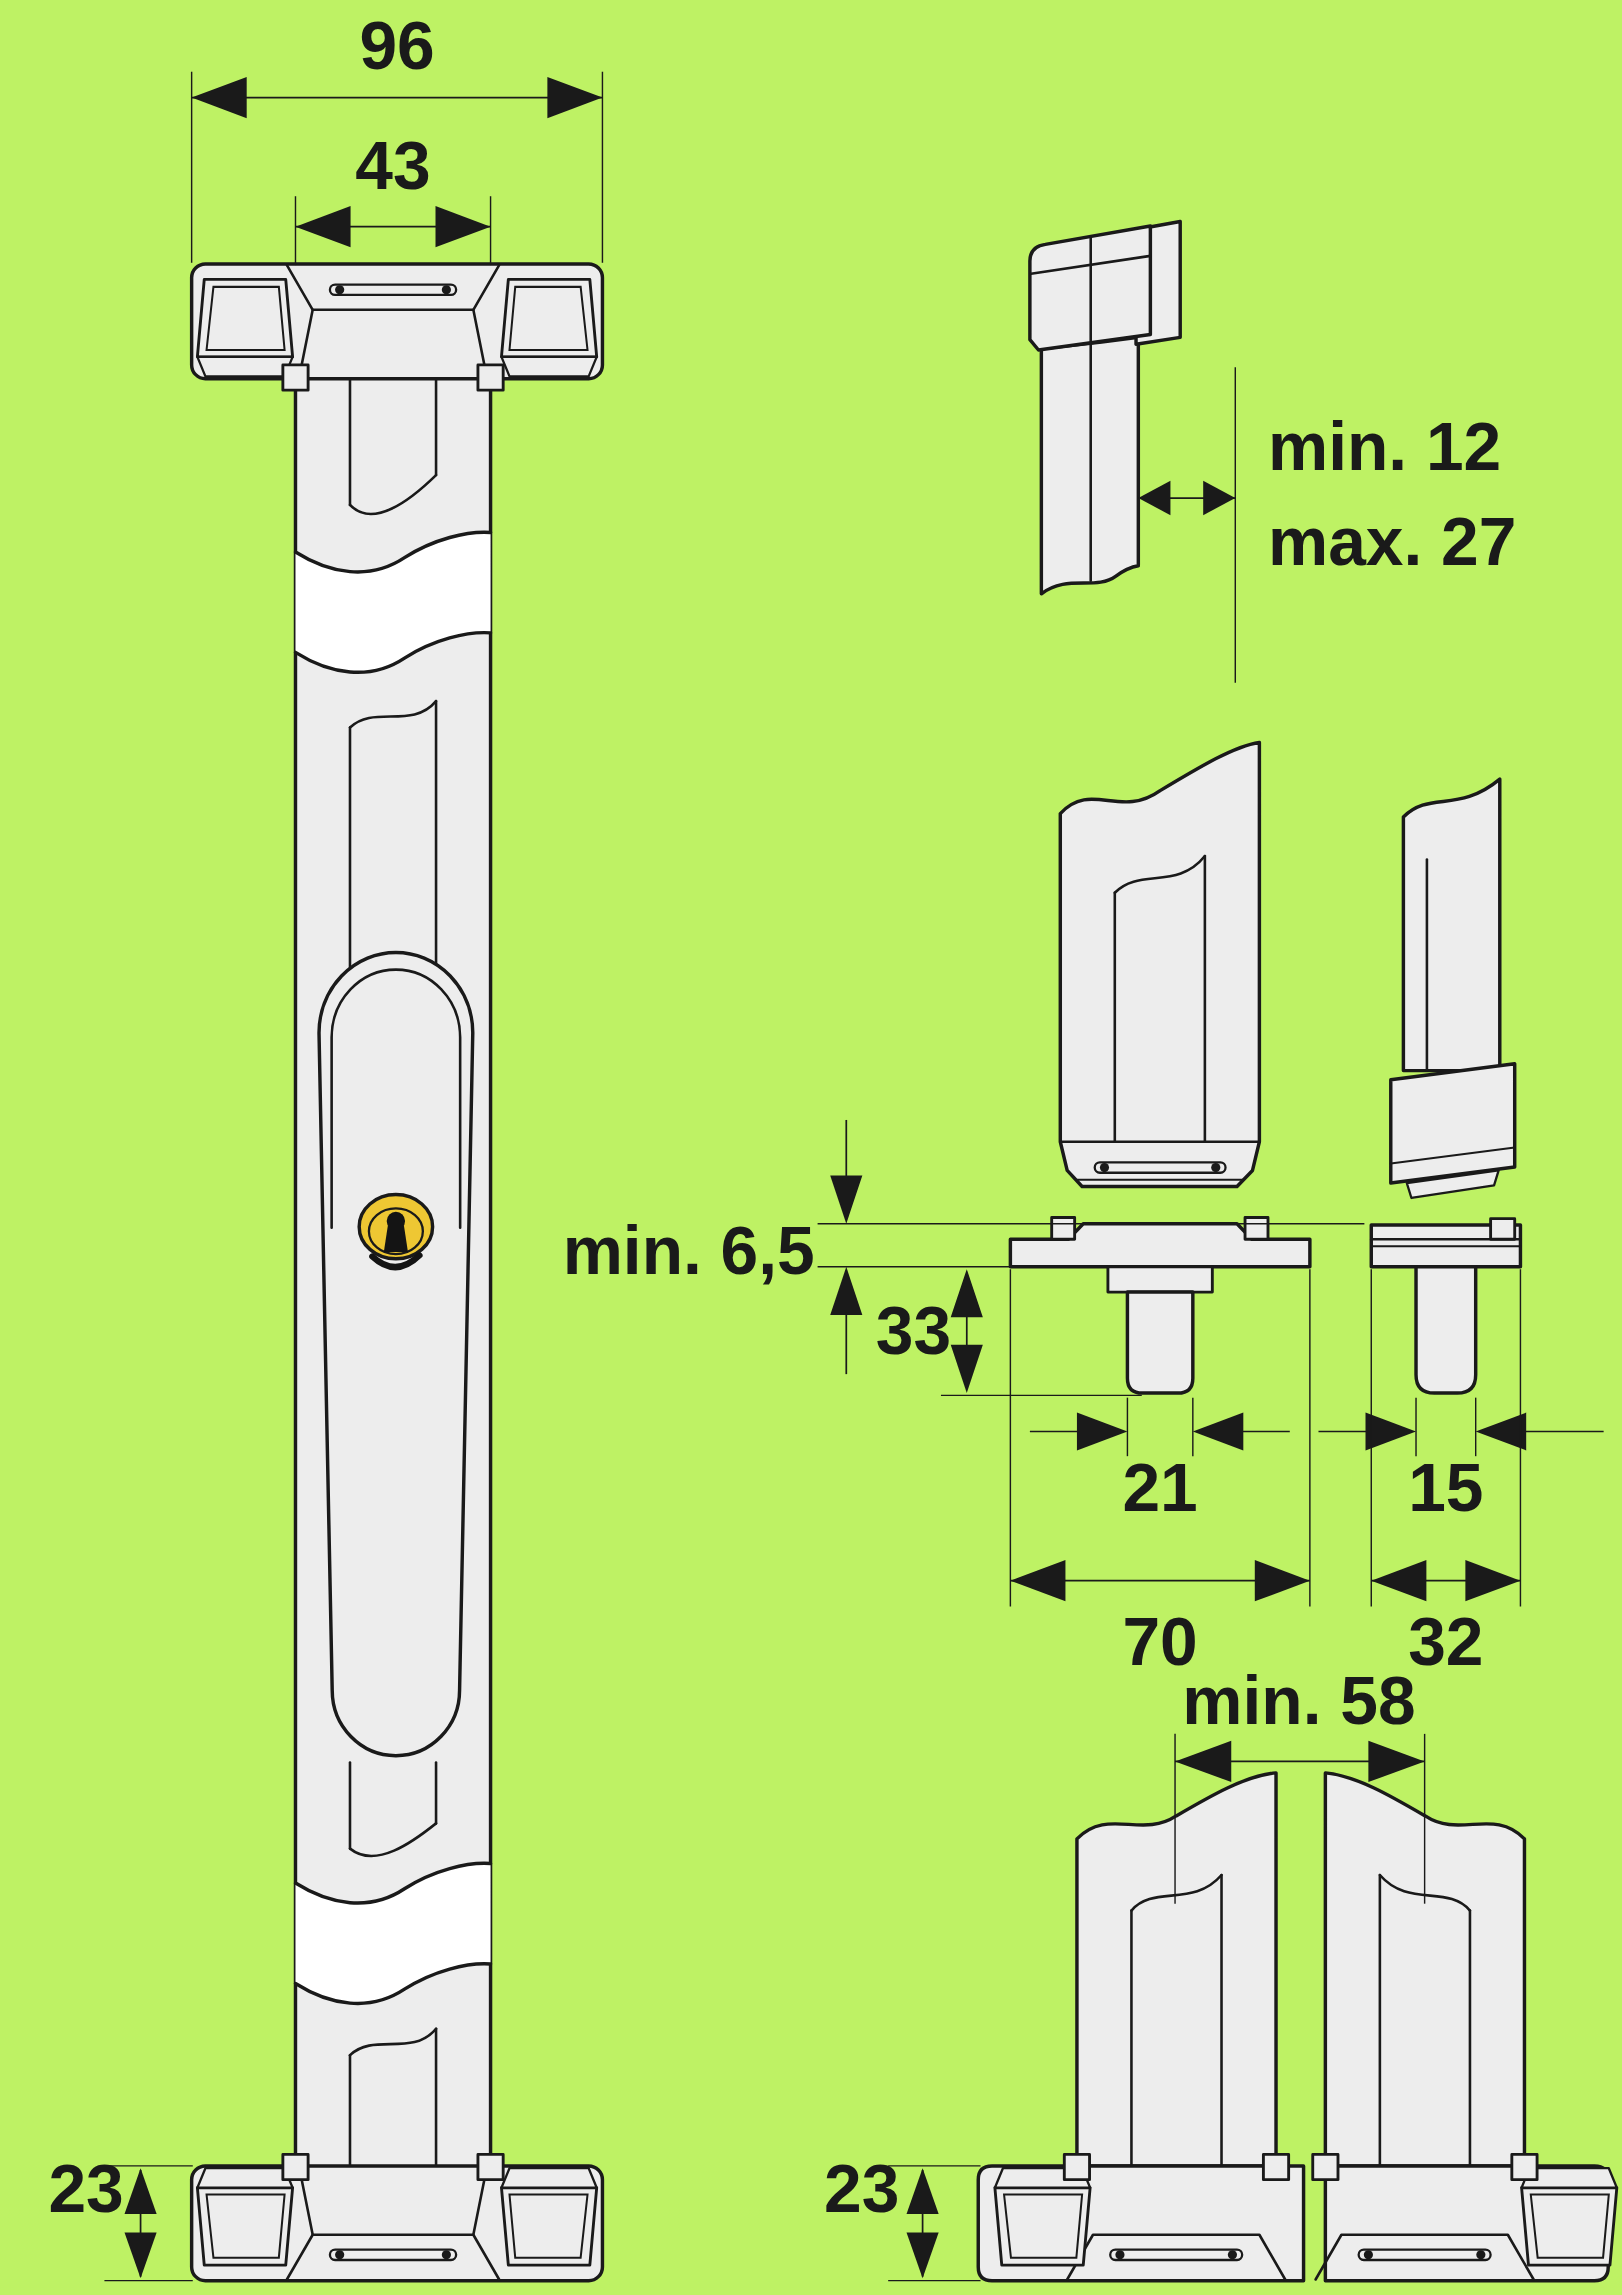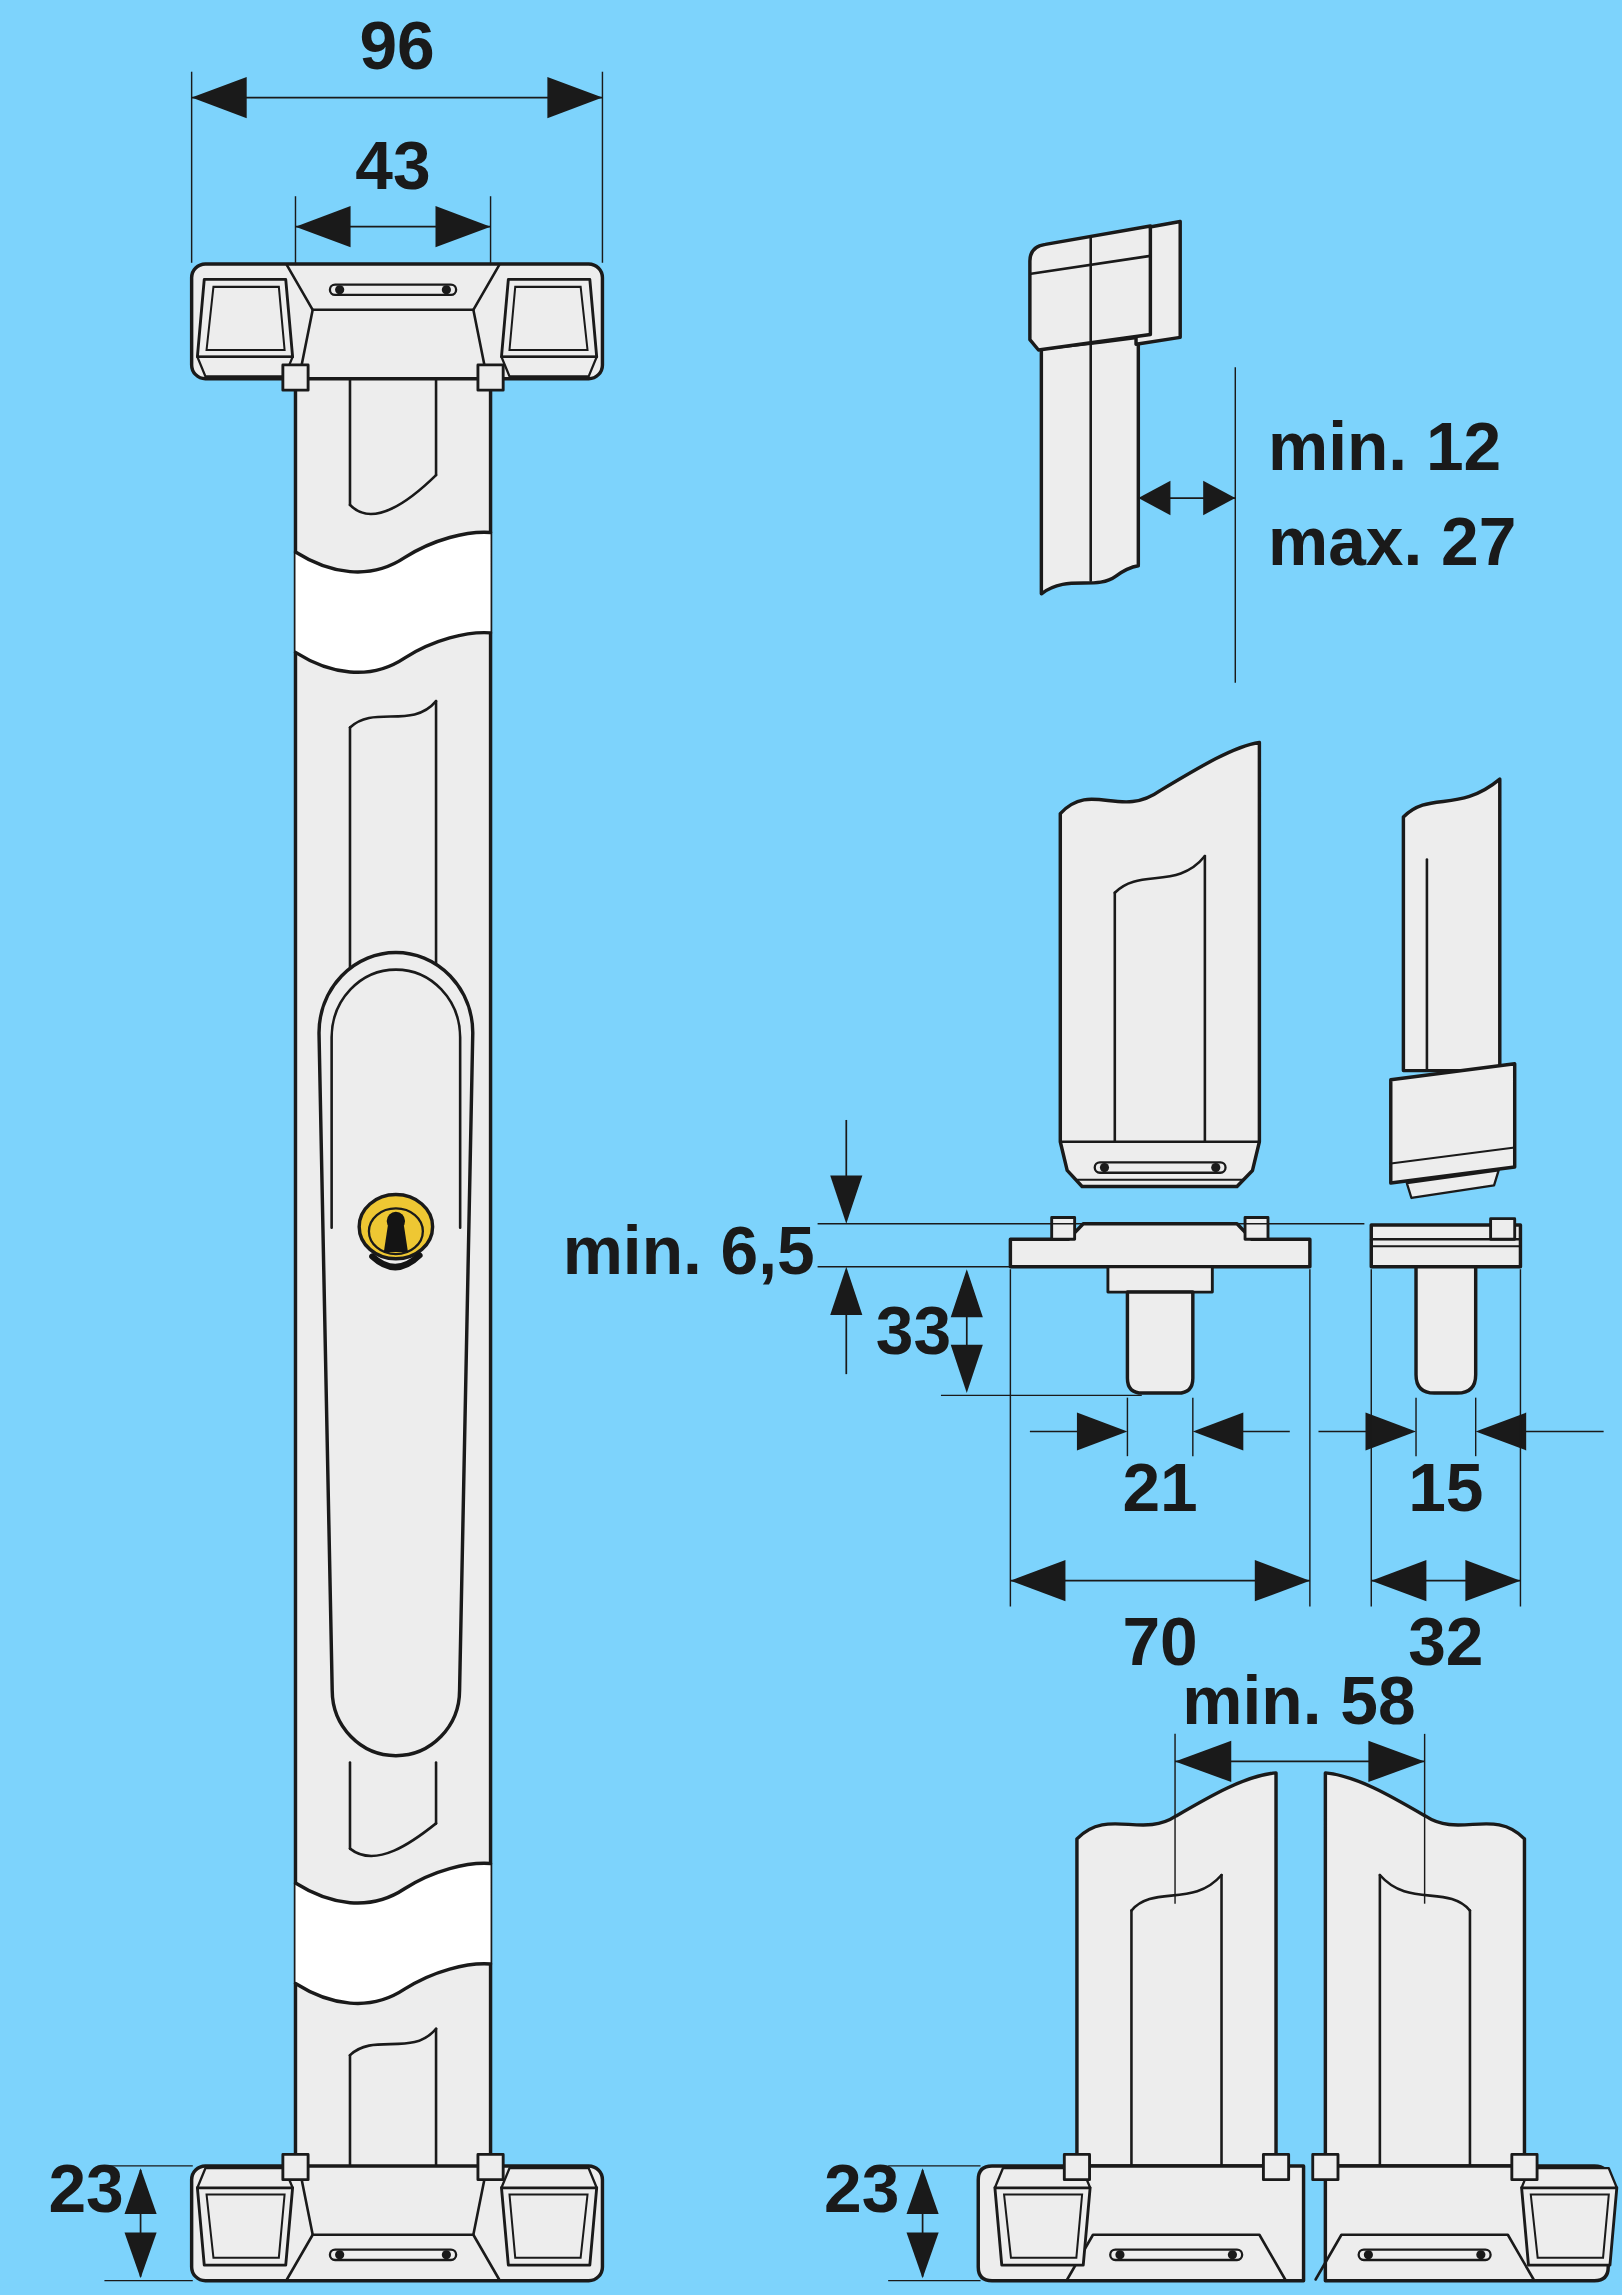--- a/index.html
+++ b/index.html
@@ -1,16 +1,16 @@
 <!DOCTYPE html>
 <html style="font-size:9.2px"><head>
 <meta charset="utf-8">
 <style>
   html,body{margin:0;padding:0;background:#ffffff;}
-  .page{width:1622px;height:2295px;position:relative;background:#7dd3fc;}
+  .page{width:1622px;height:2295px;position:relative;background:#bef264;}
   svg{display:block;}
   .part{fill:#ededed;stroke:#1a1a1a;stroke-width:6;stroke-linejoin:round;}
   .part4{fill:#ededed;stroke:#1a1a1a;stroke-width:4;stroke-linejoin:round;}
   .part5{fill:#ededed;stroke:#1a1a1a;stroke-width:5;stroke-linejoin:round;}
   .ln6{fill:none;stroke:#1a1a1a;stroke-width:6;stroke-linejoin:round;stroke-linecap:round;}
   .ln4{fill:none;stroke:#1a1a1a;stroke-width:4.5;stroke-linejoin:round;stroke-linecap:round;}
   .ln3{fill:none;stroke:#1a1a1a;stroke-width:3.5;stroke-linecap:round;}
   .dim{fill:none;stroke:#1a1a1a;stroke-width:3;}
   .tick{fill:none;stroke:#1a1a1a;stroke-width:2.5;}
   .ah{fill:#1a1a1a;stroke:none;}

